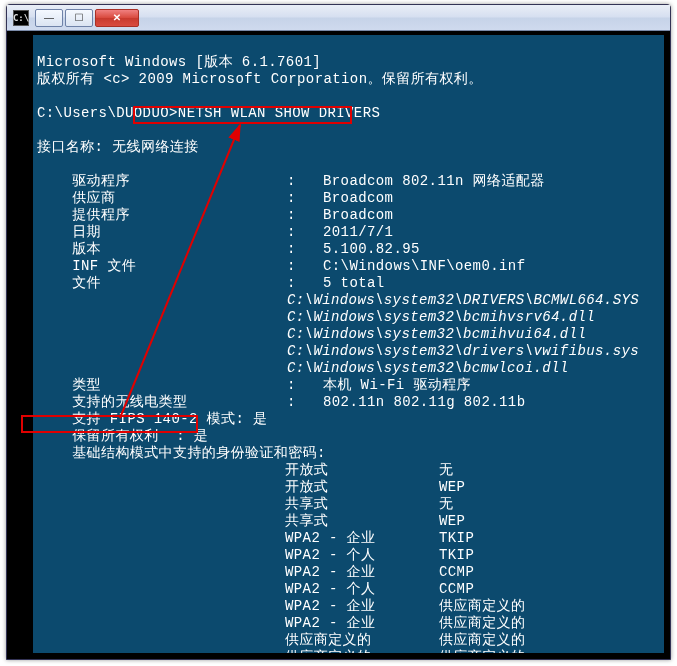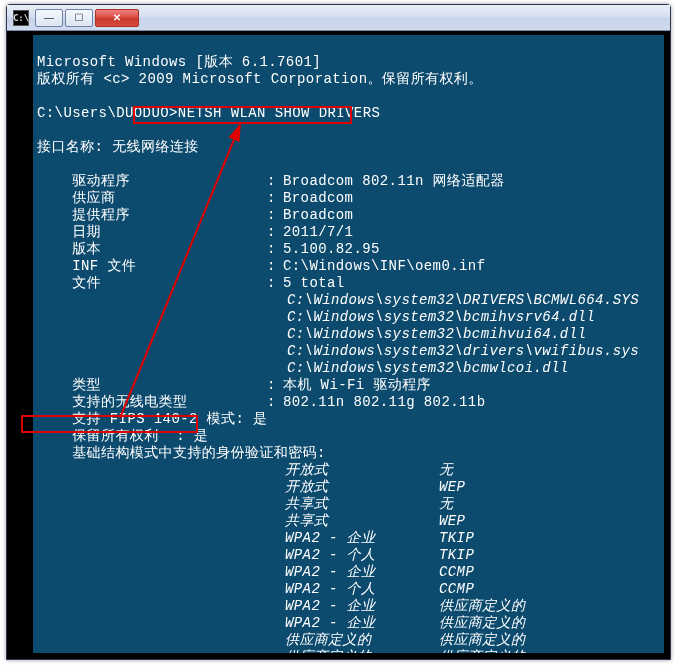--- a/index.html
+++ b/index.html
@@ -84,26 +84,26 @@
     border: 2px solid #e00000;
     pointer-events: none;
   }
   .hl1 { left: 133px; top: 106px; width: 219px; height: 18px; }
   .hl2 { left: 21px;  top: 415px; width: 177px; height: 18px; }
   .arrow-svg {
     position: absolute;
     left: 0; top: 0;
     pointer-events: none;
   }
-  .row { display: flex; }
+  .row { display: flex; gap: 20px; }
   .c1 { width: 230px; }
   .c2 { width: 16px; }
   .c3 { flex: 1; }
   .indent { padding-left: 250px; font-style: italic; }
-  .tbl { display:flex;font-style:italic; }
+  .tbl { display:flex; }
   .tbl .a { width: 248px; }
   .tbl .b { width: 154px; }
   .tbl .c { flex:1; }
 </style>
 </head>
 <body>
 
 <div class="window">
   <div class="titlebar">
     <div class="icon">C:\</div>

